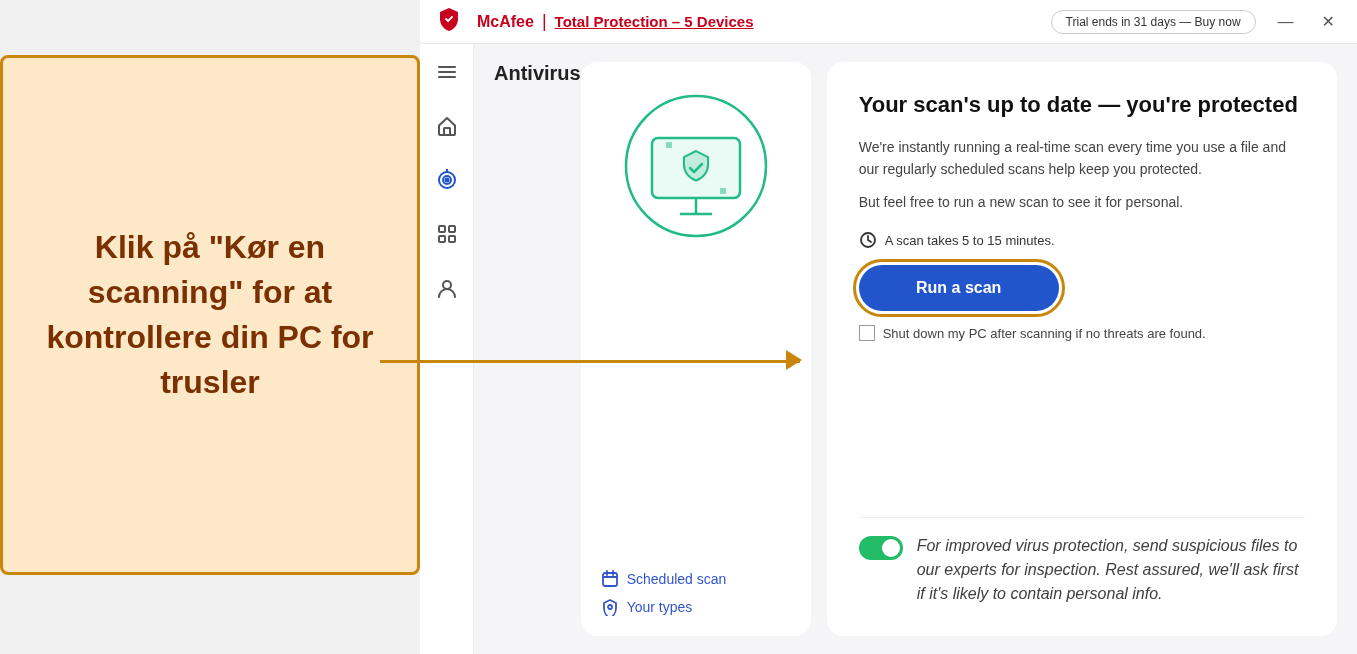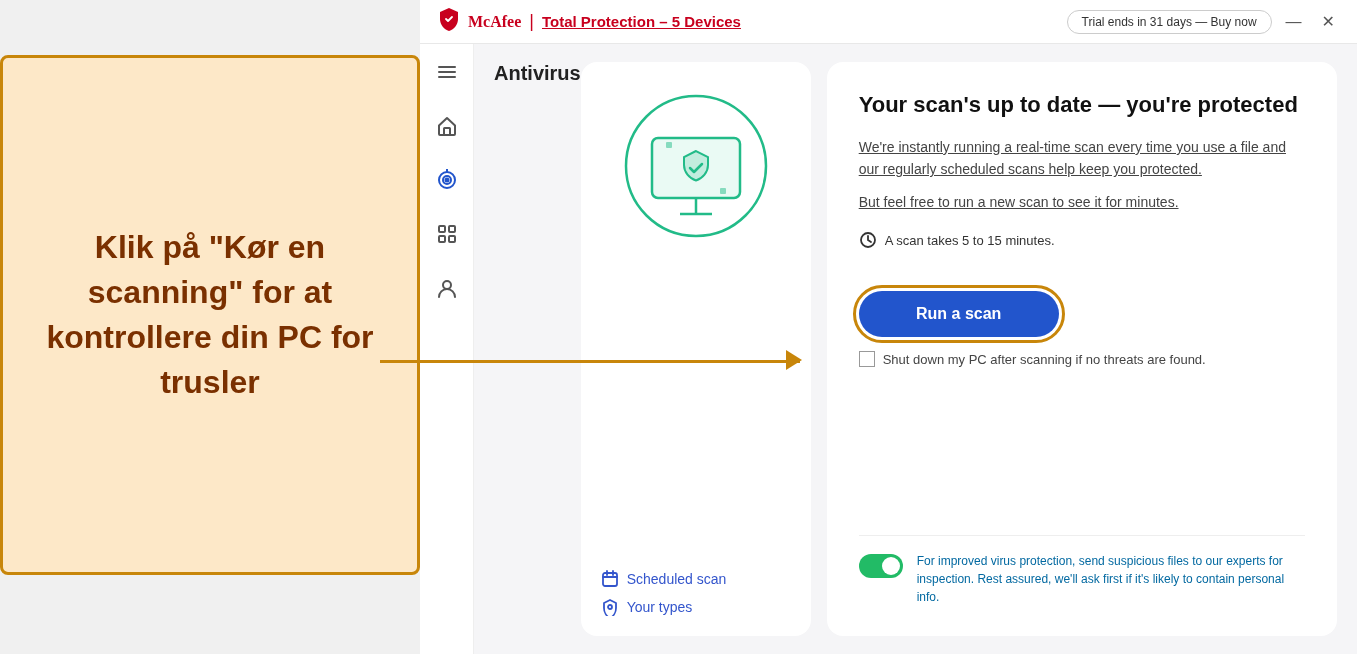--- a/index.html
+++ b/index.html
@@ -83,22 +83,21 @@
       align-items: center;
       padding: 6px 16px;
       background: #fff;
       border-bottom: 1px solid #e8e8e8;
       height: 44px;
       position: relative;
     }
     .mcafee-logo {
       display: flex;
       align-items: center;
-      gap: 6px;
-      font-family: Liberation Serif, serif;
+      gap: 15px;
     }
     .mcafee-icon {
       color: #c8001e;
       font-size: 22px;
       font-weight: 900;
     }
     .mcafee-name {
       font-size: 16px;
       font-weight: 700;
       color: #c8001e;
@@ -111,21 +110,21 @@
     .title-product {
       font-size: 15px;
       font-weight: 700;
       color: #c8001e;
       text-decoration: underline;
     }
     .title-bar-right {
       margin-left: auto;
       display: flex;
       align-items: center;
-      gap: 8px;
+      gap: 16px;
       justify-content: center;
     }
     .trial-badge {
       background: #fff;
       border: 1px solid #ccc;
       border-radius: 20px;
       padding: 4px 14px;
       font-size: 12px;
       color: #333;
     }
@@ -251,46 +250,44 @@
       font-size: 22px;
       font-weight: 700;
       color: #111;
       margin-bottom: 18px;
     }
     .right-card-desc {
       font-size: 14px;
       color: #444;
       line-height: 1.6;
       margin-bottom: 10px;
-      text-decoration: underline;
     }
     .scan-time-note {
       display: flex;
       align-items: center;
       gap: 8px;
       font-size: 13px;
       color: #333;
-      margin-bottom: 8px;
+      margin-bottom: 16px;
       margin-top: 8px;
     }
     .run-scan-btn {
       background: #2255cc;
       color: #fff;
       border: none;
       border-radius: 28px;
       padding: 14px 36px;
       font-size: 16px;
       font-weight: 600;
       cursor: pointer;
       width: 200px;
       text-align: center;
       outline: 3px solid #c8860a;
       outline-offset: 3px;
       margin-bottom: 14px;
-      margin-top: 34px;
     }
     .shutdown-checkbox-row {
       display: flex;
       align-items: center;
       gap: 8px;
       font-size: 13px;
       color: #444;
       margin-bottom: 4px;
     }
     .shutdown-checkbox {
@@ -321,23 +318,24 @@
     .toggle-knob {
       position: absolute;
       right: 3px;
       top: 3px;
       width: 18px;
       height: 18px;
       background: #fff;
       border-radius: 50%;
     }
     .toggle-desc {
-      font-size: 12px;
-      color: #0369a1;
+      font-size: 16px;
+      color: #404040;
       line-height: 1.5;
+      font-style: italic;
     }
   </style>
 </head>
 <body>
 
 <div class="annotation-box">
   <div class="annotation-text">Klik på "Kør en scanning" for at kontrollere din PC for trusler</div>
 </div>
 
 <div class="arrow-container">
@@ -455,21 +453,21 @@
                 <circle cx="9" cy="9" r="2"></circle>
               </svg>
               <span>Your types</span>
             </a>
           </div>
         </div>
 
         <div class="right-card">
           <div class="right-card-title">Your scan's up to date — you're protected</div>
           <div class="right-card-desc">We're instantly running a real-time scan every time you use a file and our regularly scheduled scans help keep you protected.</div>
-          <div class="right-card-desc">But feel free to run a new scan to see it for minutes.</div>
+          <div class="right-card-desc">But feel free to run a new scan to see it for personal.</div>
 
           <div class="scan-time-note">
 
             <svg width="18" height="18" viewBox="0 0 18 18" fill="none" stroke="#333" stroke-width="1.8" stroke-linecap="round">
               <circle cx="9" cy="9" r="7"></circle>
               <polyline points="9,5 9,9 12,11"></polyline>
             </svg>
             <span>A scan takes 5 to 15 minutes.</span>
           </div>
 

